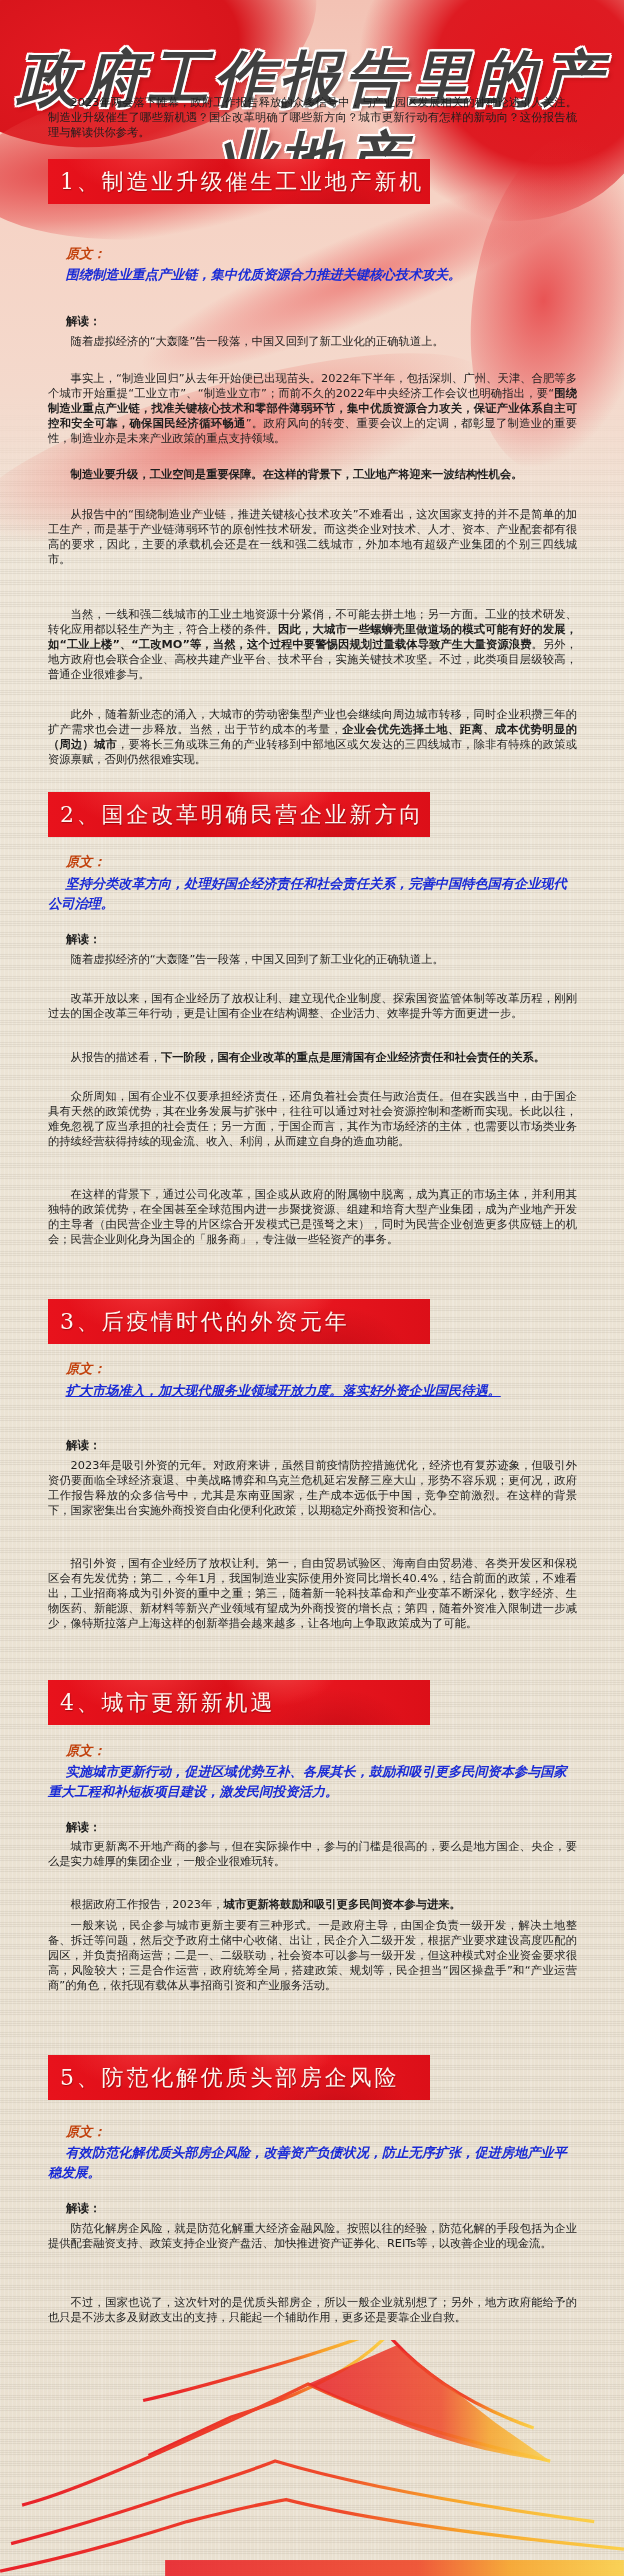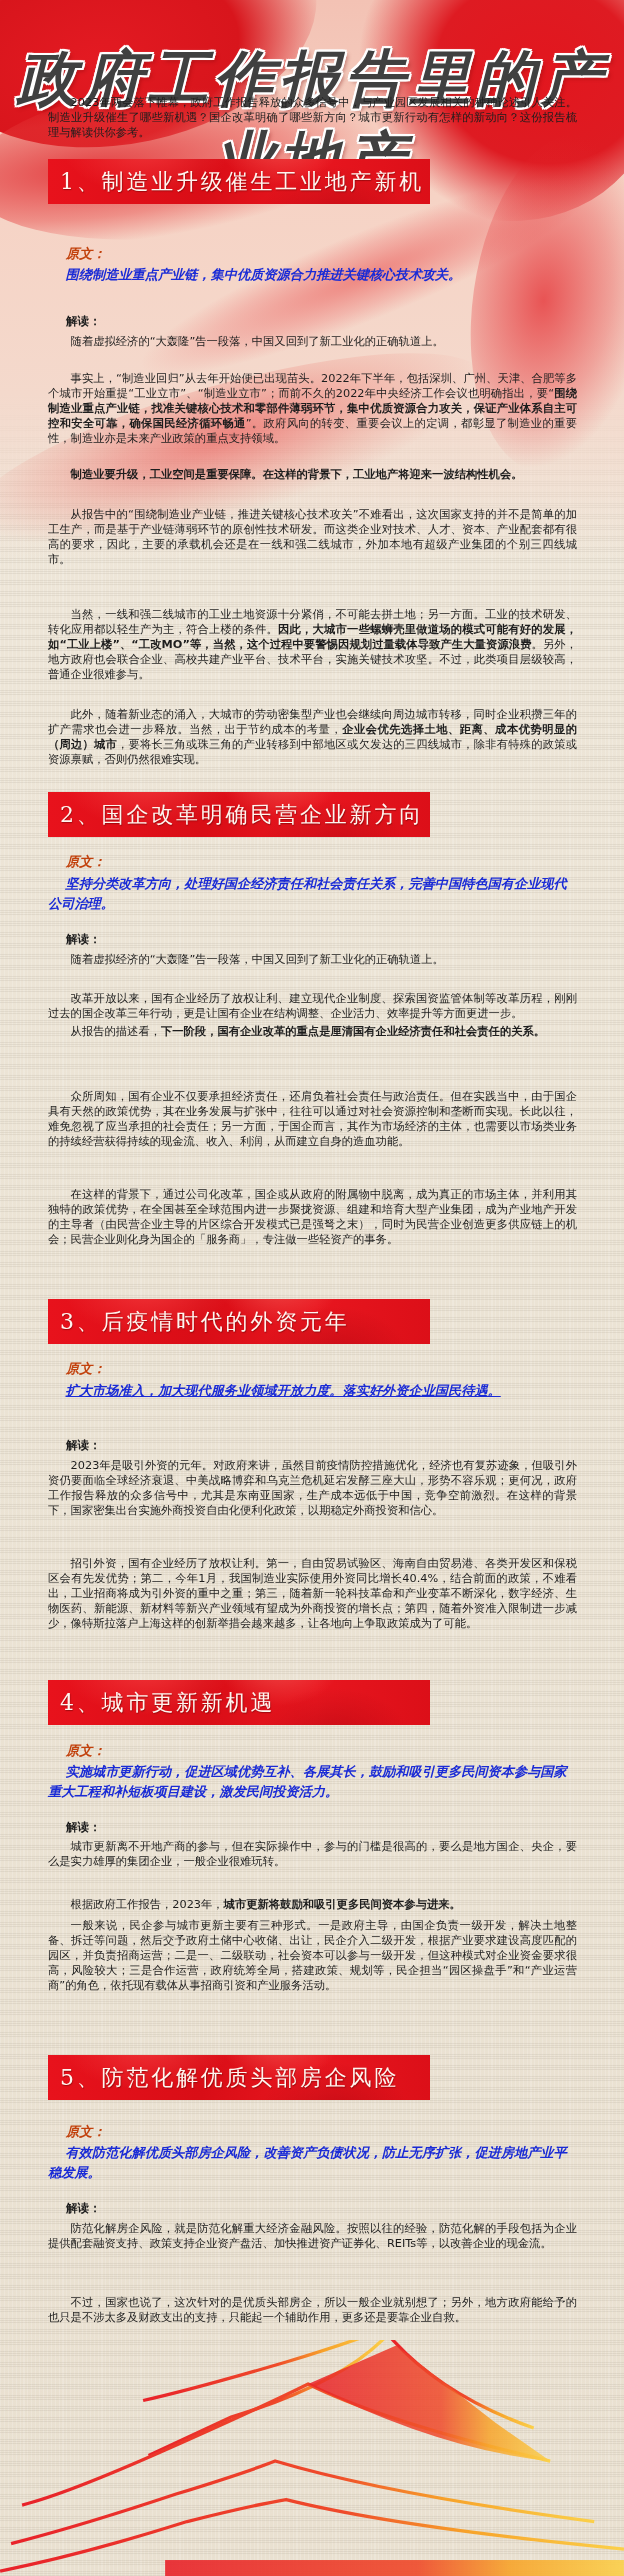--- a/index.html
+++ b/index.html
@@ -115,21 +115,21 @@
 
   <div class="section-banner" style="top:792px;">
     <span class="banner-text">2、国企改革明确民营企业新方向</span>
   </div>
   <div class="orig-label" style="top:853px;">原文：</div>
   <div class="orig-text" style="top:874px;">坚持分类改革方向，处理好国企经济责任和社会责任关系，完善中国特色国有企业现代公司治理。</div>
   <div class="interp-label" style="top:932px;">解读：</div>
   <p class="para indent" style="top:952px; margin:0;">随着虚拟经济的“大轰隆”告一段落，中国又回到了新工业化的正确轨道上。</p>
 
   <p class="para indent" style="top:991px; margin:0;"><span>改革开放以来，国有企业经历了放权让利、建立现代企业制度、探索国资监管体制等改革历程，刚刚过去的国企改革三年行动，更是让国有企业在结构调整、企业活力、效率提升等方面更进一步。</span></p>
-  <p class="para indent" style="top:1024px; margin:0;"><span>从报告的描述看，</span><b>下一阶段，国有企业改革的重点是厘清国有企业经济责任和社会责任的关系。</b></p>
+  <p class="para indent" style="top:1050px; margin:0;"><span>从报告的描述看，</span><b>下一阶段，国有企业改革的重点是厘清国有企业经济责任和社会责任的关系。</b></p>
   <p class="para indent" style="top:1089px; margin:0;"><span>众所周知，国有企业不仅要承担经济责任，还肩负着社会责任与政治责任。但在实践当中，由于国企具有天然的政策优势，其在业务发展与扩张中，往往可以通过对社会资源控制和垄断而实现。长此以往，难免忽视了应当承担的社会责任；另一方面，于国企而言，其作为市场经济的主体，也需要以市场类业务的持续经营获得持续的现金流、收入、利润，从而建立自身的造血功能。</span></p>
   <p class="para indent" style="top:1187px; margin:0;"><span>在这样的背景下，通过公司化改革，国企或从政府的附属物中脱离，成为真正的市场主体，并利用其独特的政策优势，在全国甚至全球范围内进一步聚拢资源、组建和培育大型产业集团，成为产业地产开发的主导者（由民营企业主导的片区综合开发模式已是强弩之末），同时为民营企业创造更多供应链上的机会；民营企业则化身为国企的「服务商」，专注做一些轻资产的事务。</span></p>
 
   <div class="section-banner" style="top:1299px;">
     <span class="banner-text">3、后疫情时代的外资元年</span>
   </div>
   <div class="orig-label" style="top:1360px;">原文：</div>
   <div class="orig-text" style="top:1381px;text-decoration:underline;">扩大市场准入，加大现代服务业领域开放力度。落实好外资企业国民待遇。</div>
   <div class="interp-label" style="top:1438px;">解读：</div>
 

